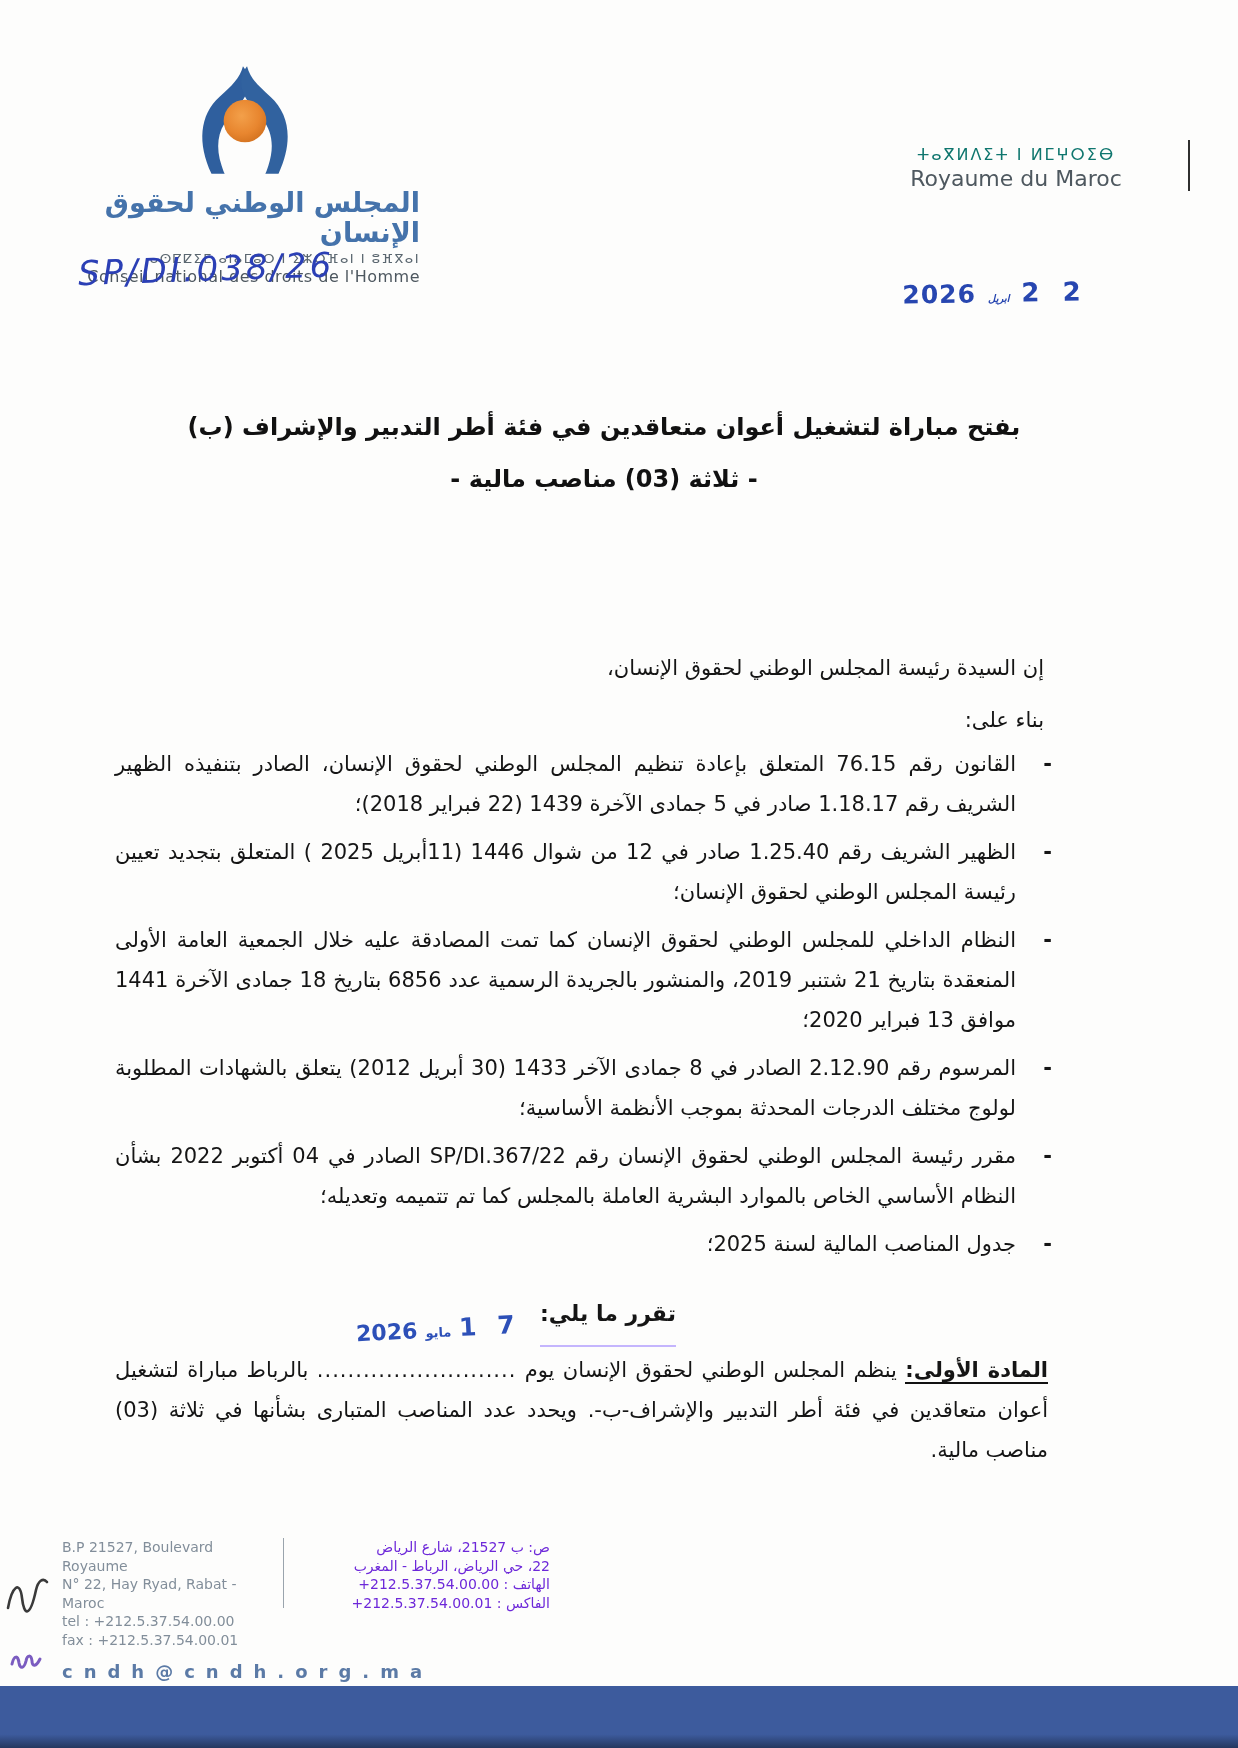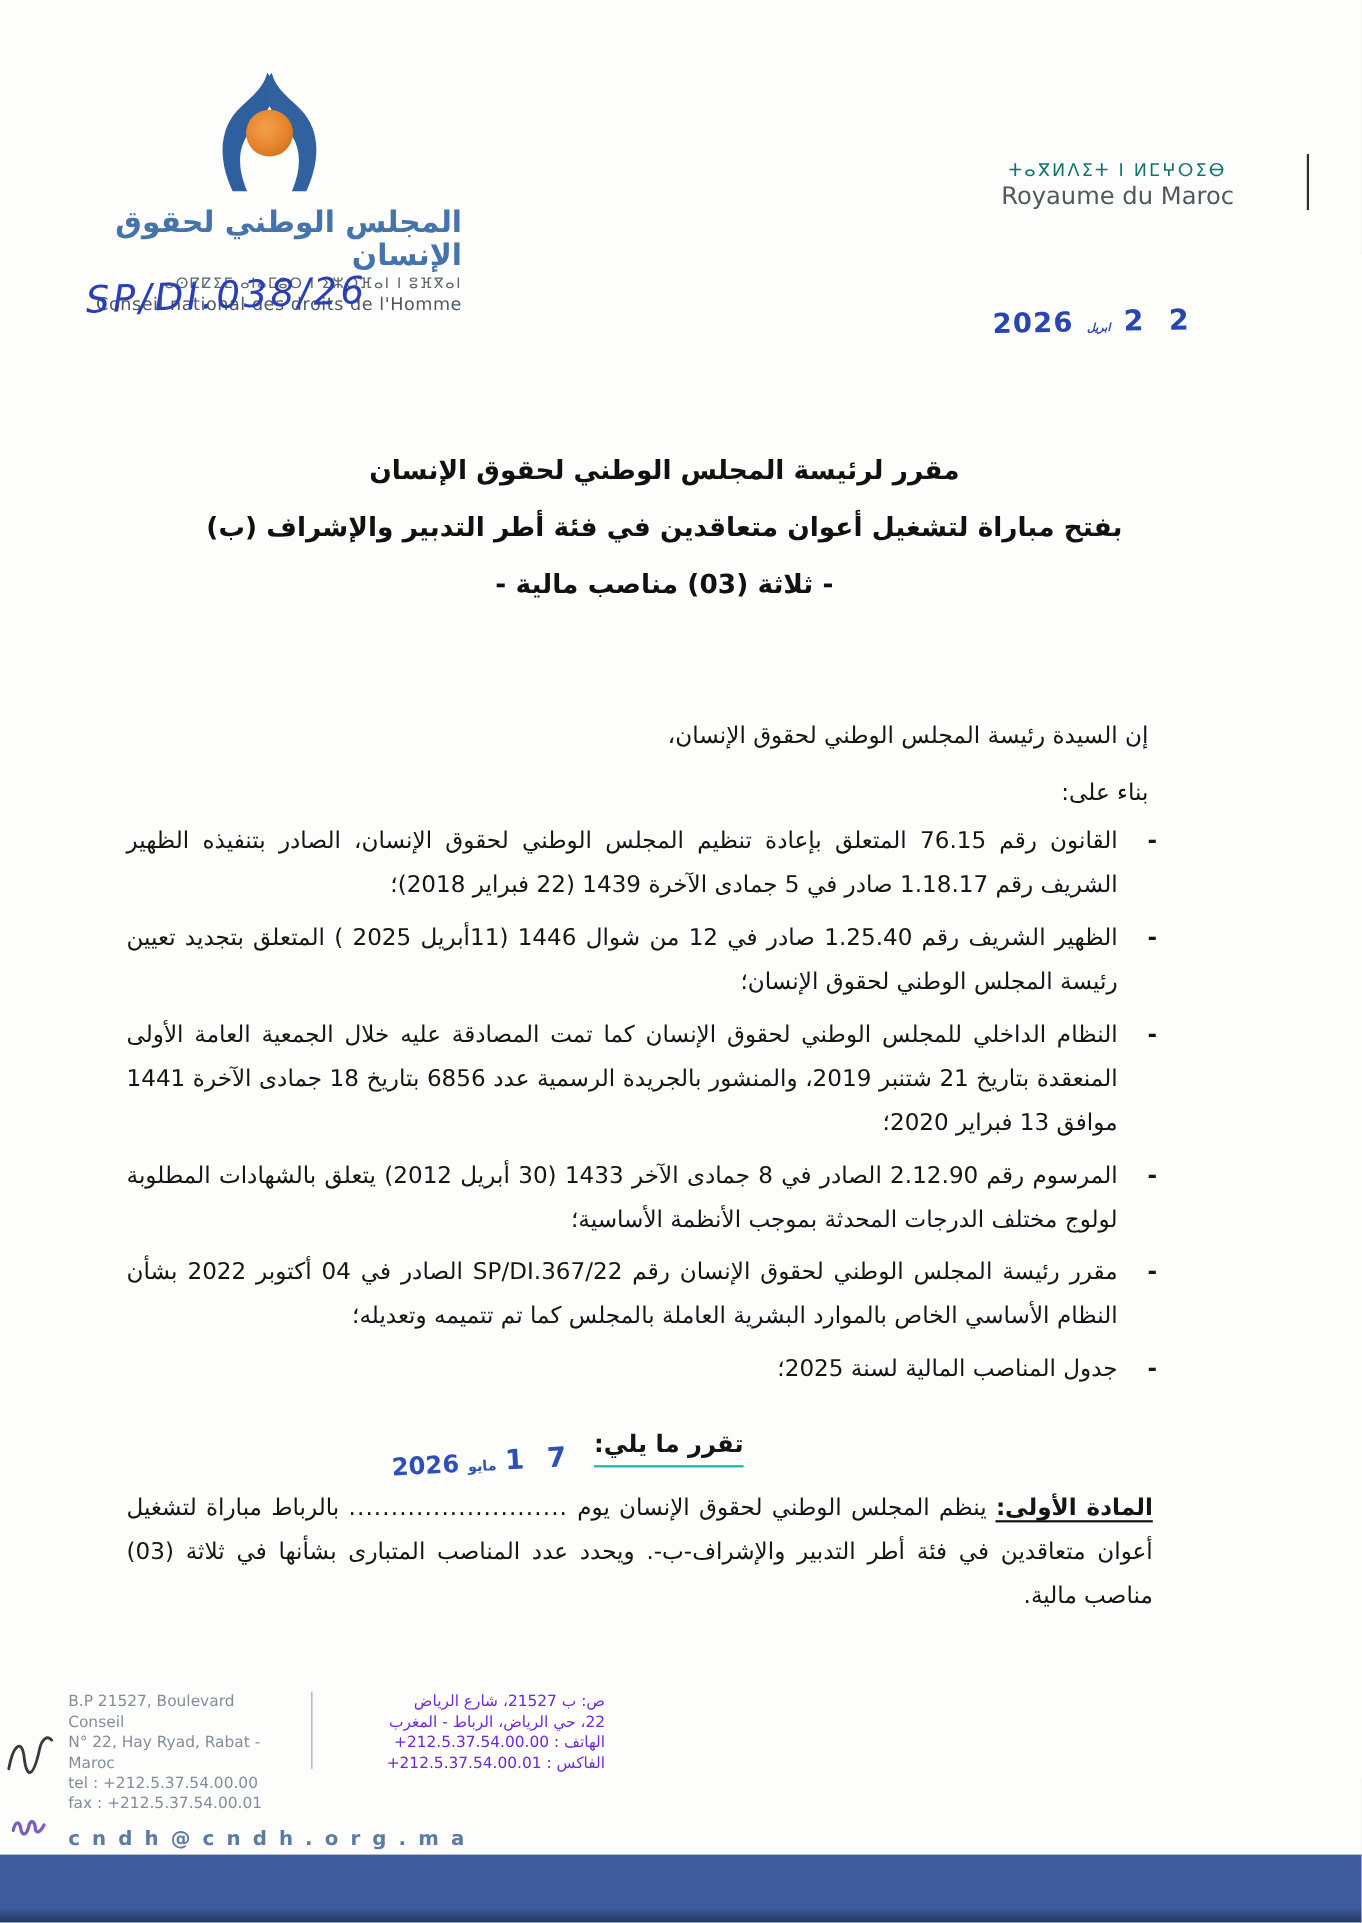--- a/index.html
+++ b/index.html
@@ -55,21 +55,21 @@
   ul.basis{list-style:none; margin:4px 0 0 0; padding:0;}
   ul.basis li{
     position:relative; padding-right:44px; margin-bottom:8px;
     text-align:justify; text-justify:inter-word;
   }
   ul.basis li::before{content:"-"; position:absolute; right:8px; top:0; font-weight:bold;}
   .decision-heading{
     text-align:center; font-size:22px; font-weight:bold;
     margin-top:30px; margin-bottom:14px;
   }
-  .decision-heading span{border-bottom:2px solid #14b8a6; padding-bottom:6px;margin-left:41px;}
+  .decision-heading span{border-bottom:2px solid #c4b5fd; padding-bottom:19px;margin-left:41px;}
   .article{margin-top:16px; padding-right:12px; text-align:justify; text-justify:inter-word;}
   .article + .article{margin-top:36px;}
   .article-label{font-weight:bold; border-bottom:2px solid #111;}
   .date-slot{position:relative; display:inline-block; white-space:nowrap;}
   .dots{letter-spacing:1px;}
   .stamp2{
     position:absolute; right:-4px; top:-34px;
     display:flex; direction:ltr; align-items:baseline; gap:8px;
     color:#2d50b8; transform:rotate(-3deg); white-space:nowrap; line-height:1;
   }
@@ -125,21 +125,20 @@
     <div class="king-fr">Royaume du Maroc</div>
   </div>
 
   <div class="stamp1">
     <span class="st-year">2026</span>
     <span class="st-month">ابريل</span>
     <span class="st-day">2 2</span>
   </div>
 
   <div class="title-block">
-    <div class="title-line">مقرر لرئيسة المجلس الوطني لحقوق الإنسان</div>
     <div class="title-line">بفتح مباراة لتشغيل أعوان متعاقدين في فئة أطر التدبير والإشراف (ب)</div>
     <div class="title-line">- ثلاثة (03) مناصب مالية -</div>
   </div>
 
   <div class="body-block">
     <p class="intro">إن السيدة رئيسة المجلس الوطني لحقوق الإنسان،</p>
     <p class="intro">بناء على:</p>
 
     <ul class="basis">
       <li><span>القانون رقم 76.15 المتعلق بإعادة تنظيم المجلس الوطني لحقوق الإنسان، الصادر بتنفيذه الظهير الشريف رقم 1.18.17 صادر في 5 جمادى الآخرة 1439 (22 فبراير 2018)؛</span></li>
@@ -160,21 +159,21 @@
             <span class="st-month">مايو</span>
             <span class="st-day">1 7</span>
           </span><span class="dots">..........................</span></span><span> بالرباط مباراة لتشغيل أعوان متعاقدين في فئة أطر التدبير والإشراف-ب-. ويحدد عدد المناصب المتبارى بشأنها في ثلاثة (03) مناصب مالية.</span>
     </p>
 
   </div>
 
   <div class="footer-block">
     <div class="addr-row">
       <div class="addr-fr">
-        <div>B.P 21527, Boulevard Conseil</div>
+        <div>B.P 21527, Boulevard Royaume</div>
         <div>N° 22, Hay Ryad, Rabat - Maroc</div>
         <div>tel : +212.5.37.54.00.00</div>
         <div>fax : +212.5.37.54.00.01</div>
       </div>
       <div class="addr-divider"></div>
       <div class="addr-ar">
         <div>ص: ب 21527، شارع الرياض</div>
         <div>22، حي الرياض، الرباط - المغرب</div>
         <div>الهاتف : 212.5.37.54.00.00+</div>
         <div>الفاكس : 212.5.37.54.00.01+</div>

